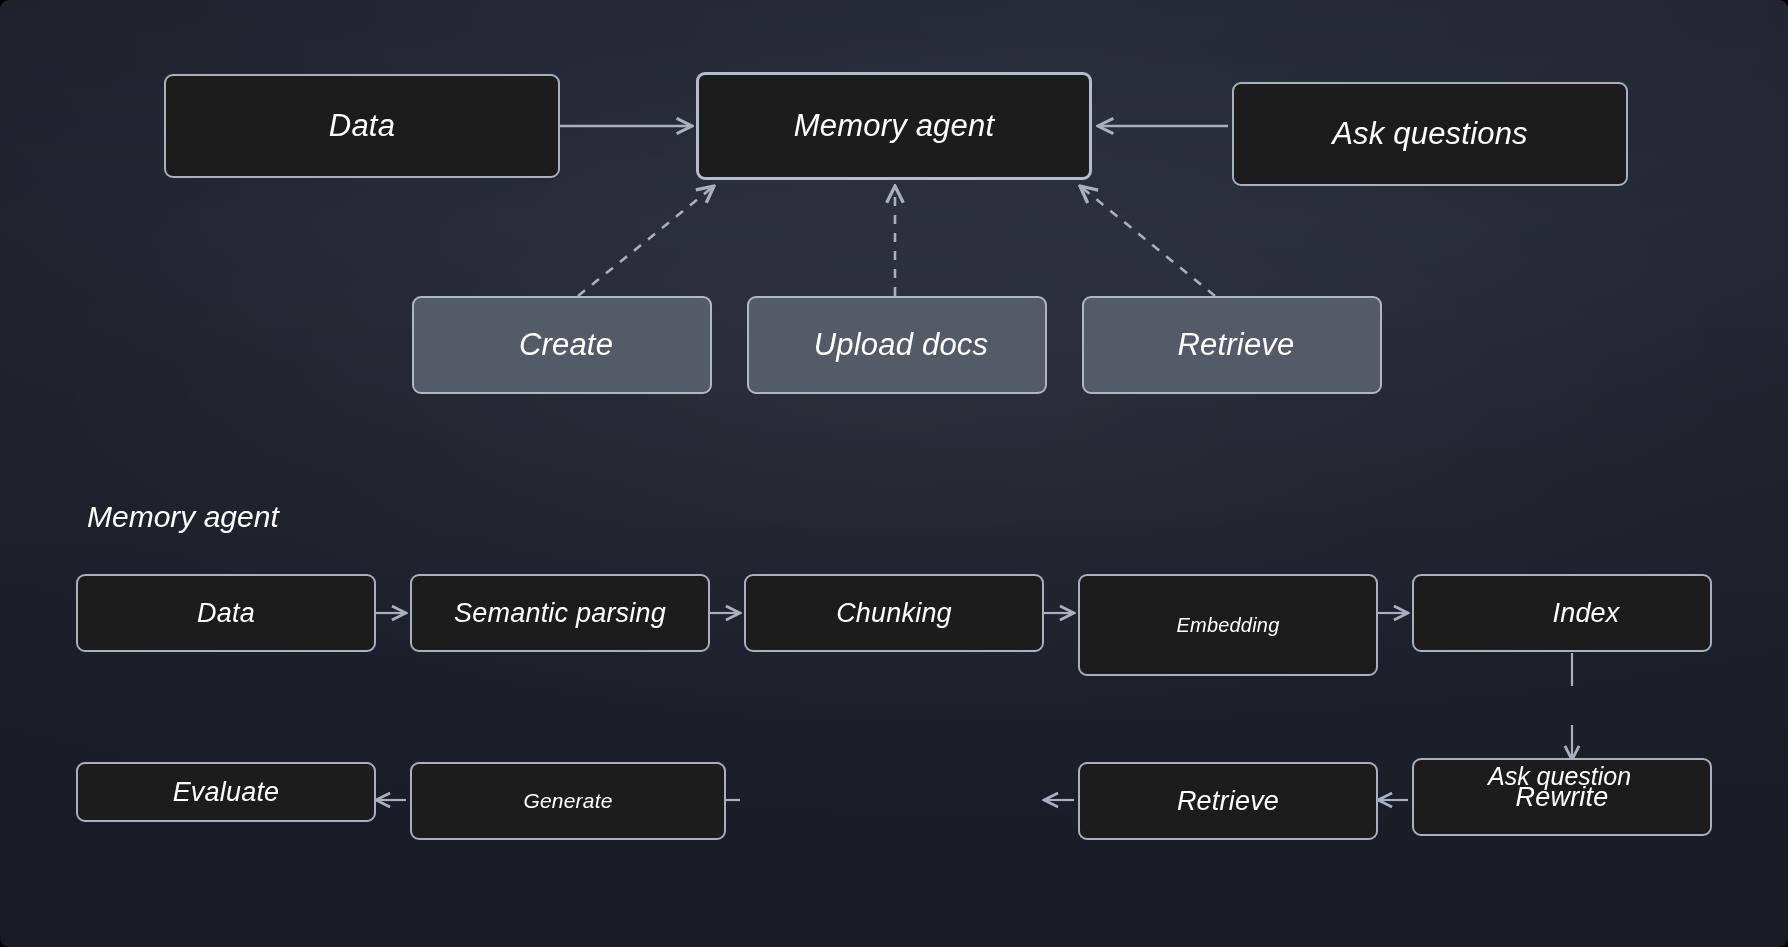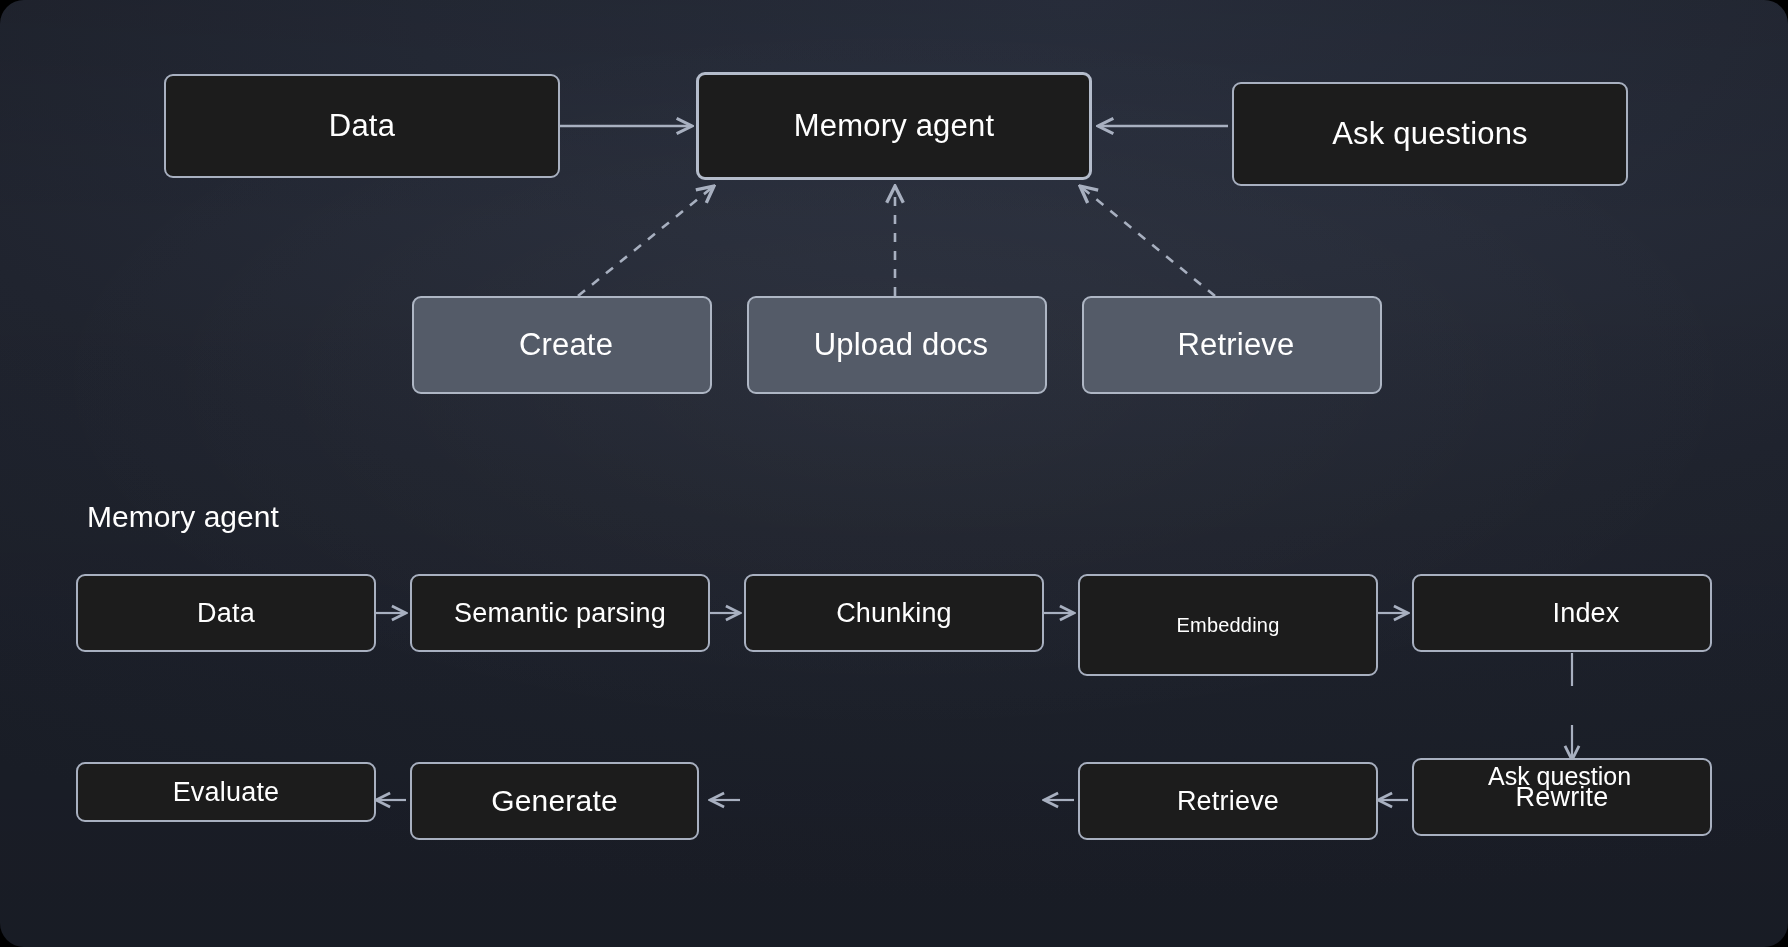--- a/index.html
+++ b/index.html
@@ -13,25 +13,26 @@
     height: 947px;
     overflow: hidden;
     font-family: "Liberation Sans", sans-serif;
   }
 
   
   #canvas {
     position: relative;
     width: 1788px;
     height: 947px;
-    border-radius: 24px;
+    border-radius: 9px;
     overflow: hidden;
     background:
       radial-gradient(115% 95% at 60% 0%,   #2b3140 0%,  #262b38 32%, #20242f 60%, #1b1f29 100%),
       #1b1f29;
+    font-style: italic;
   }
   #canvas::after{
     content:"";
     position:absolute;
     inset:0;
     pointer-events:none;
     background:
       radial-gradient(70% 55% at 50% 40%, rgba(255,255,255,0.035) 0%, rgba(255,255,255,0.0) 70%),
       linear-gradient(180deg, rgba(0,0,0,0.10) 0%, rgba(0,0,0,0.0) 25%, rgba(0,0,0,0.10) 100%);
   }
@@ -176,20 +177,20 @@
   <div class="node" style="left:744px; top:574px; width:300px; height:78px; font-size:27px;">Chunking</div>
 
   <div class="node" style="left:1078px; top:574px; width:300px; height:102px; font-size:20px;">Embedding</div>
 
   <div class="node" style="left:1412px; top:574px; width:300px; height:78px; font-size:27px;padding-left:48px;">Index</div>
 
   <div class="label edge-label" style="left:1478px; top:730px;margin-top:32px;">Ask question</div>
 
   <div class="node" style="left:76px; top:762px; width:300px; height:60px; font-size:27px;">Evaluate</div>
 
-  <div class="node" style="left:410px; top:762px; width:289px; height:78px; font-size:30px;">Generate</div>
+  <div class="node" style="left:410px; top:762px; width:316px; height:78px; font-size:21px;">Generate</div>
 
 
   <div class="node" style="left:1078px; top:762px; width:300px; height:78px; font-size:27px;">Retrieve</div>
 
   <div class="node" style="left:1412px; top:758px; width:300px; height:78px; font-size:27px;">Rewrite</div>
 
 </div>
 
 </body></html>

